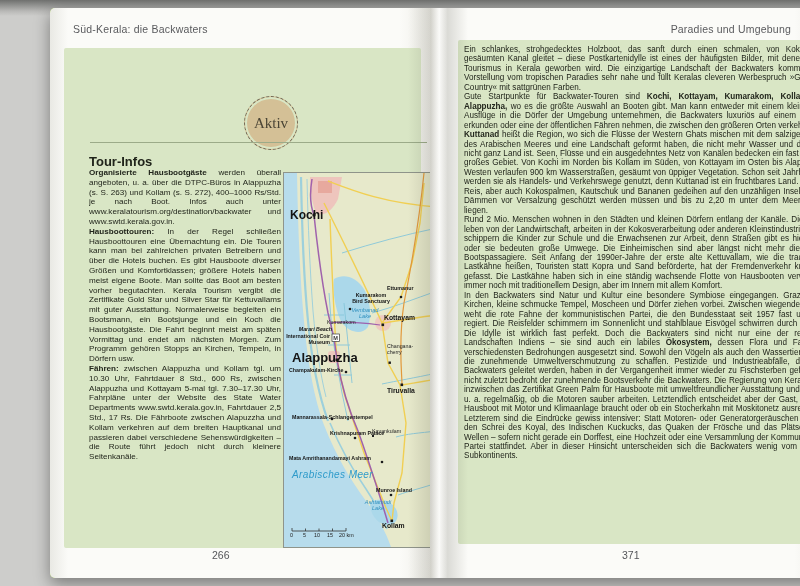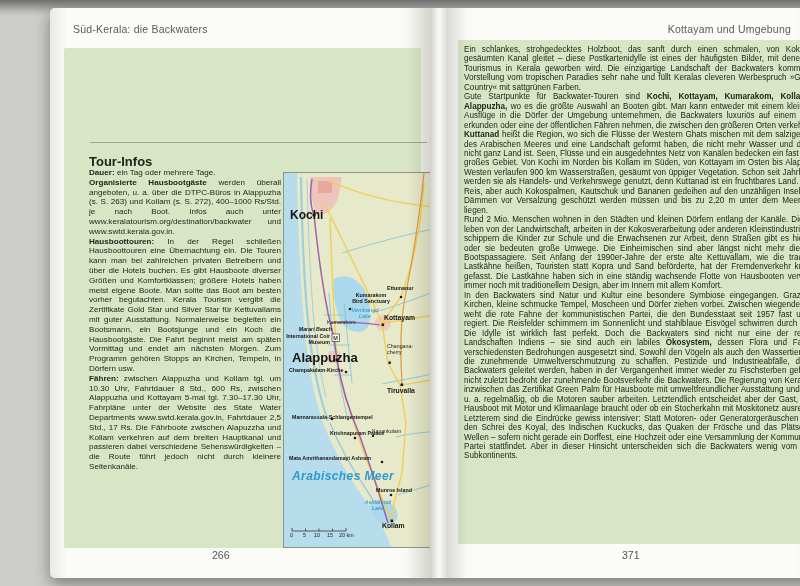--- a/index.html
+++ b/index.html
@@ -48,40 +48,40 @@
     background:#e7e9cb;border:1px solid #8f948a;overflow:hidden;}
   .map svg{position:absolute;left:0;top:0;}
   .map-label{position:absolute;white-space:pre-line;color:#151515;line-height:1.08;}
   .map-label.town-lg{font-size:12px;font-weight:bold;}
   .map-label.town{font-size:6.8px;font-weight:bold;}
   .map-label.town-xl{font-size:13px;font-weight:bold;}
   .map-label.poi{font-size:5.3px;font-weight:bold;line-height:1.12;}
   .map-label.poi-i{font-size:5.3px;font-weight:bold;font-style:italic;}
   .map-label.small{font-size:5.3px;color:#252525;}
   .map-label.water-sm{font-size:5.6px;font-style:italic;color:#2e8fbe;}
-  .map-label.water-lg{font-size:12px;font-style:italic;color:#2f9bca;letter-spacing:.4px;font-weight:bold;}
+  .map-label.water-lg{font-size:10px;font-style:italic;color:#2f9bca;letter-spacing:.4px;}
   .map-label.scale{font-size:5.4px;color:#222;}
 </style>
 </head>
 <body>
 
 <div class="stage">
   <div class="backdrop-top"></div>
 
   <div class="book">
 
     <div class="page page-left">
       <div class="running-head rh-left">Süd-Kerala: die Backwaters</div>
 
       <div class="panel panel-left">
+        <div class="badge">Aktiv</div>
         <div class="title-rule" style="top:94px;"></div>
 
         <div class="tour-heading" style="top:106px;">Tour-Infos</div>
         <div class="tour-text" style="top:120px;">
-            <div class="para"><span class="bold">Dauer:</span><span> ein Tag oder mehrere Tage.</span></div>
             <div class="para"><span class="bold">Organisierte Hausbootgäste</span><span> werden überall angeboten, u. a. über die DTPC-Büros in Alappuzha (s. S. 263) und Kollam (s. S. 272), 400–1000 Rs/Std. je nach Boot. Infos auch unter www.keralatourism.org/destination/backwater und www.swtd.kerala.gov.in.</span></div>
             <div class="para"><span class="bold">Hausboottouren:</span><span> In der Regel schließen Hausboottouren eine Übernachtung ein. Die Touren kann man bei zahlreichen privaten Betreibern und über die Hotels buchen. Es gibt Hausboote diverser Größen und Komfortklassen; größere Hotels haben meist eigene Boote. Man sollte das Boot am besten vorher begutachten. Kerala Tourism vergibt die Zertifikate Gold Star und Silver Star für Kettuvallams mit guter Ausstattung. Normalerweise begleiten ein Bootsmann, ein Bootsjunge und ein Koch die Hausbootgäste. Die Fahrt beginnt meist am späten Vormittag und endet am nächsten Morgen. Zum Programm gehören Stopps an Kirchen, Tempeln, in Dörfern usw.</span></div>
             <div class="para"><span class="bold">Fähren:</span><span> zwischen Alappuzha und Kollam tgl. um 10.30 Uhr, Fahrtdauer 8 Std., 600 Rs, zwischen Alappuzha und Kottayam 5-mal tgl. 7.30–17.30 Uhr, Fahrpläne unter der Website des State Water Departments www.swtd.kerala.gov.in, Fahrtdauer 2,5 Std., 17 Rs. Die Fährboote zwischen Alapuzzha und Kollam verkehren auf dem breiten Hauptkanal und passieren dabei verschiedene Sehenswürdigkeiten – die Route führt jedoch nicht durch kleinere Seitenkanäle.</span></div>
           </div>
 
         <div class="map">
           <svg width="153" height="374" viewBox="0 0 153 374">
 
             <rect x="0" y="0" width="153" height="374" fill="#e7e9cb"></rect>
 
@@ -192,21 +192,21 @@
               <div class="map-label scale" style="left: 43px; top: 360px;">15</div>
               <div class="map-label scale" style="left: 55px; top: 360px;">20 km</div>
             </div>
         </div>
       </div>
 
       <div class="pagenum pn-left" style="left:162px;">266</div>
     </div>
 
     <div class="page page-right">
-      <div class="running-head rh-right">Kottayam und Umgebung</div>
+      <div class="running-head rh-right">Paradies und Umgebung</div>
 
       <div class="panel panel-right">
         <div class="body-text">
             <div class="para"><span>Ein schlankes, strohgedecktes Holzboot, das sanft durch einen schmalen, von Kokospalmen gesäumten Kanal gleitet – diese Postkartenidylle ist eines der häufigsten Bilder, mit denen für den Tourismus in Kerala geworben wird. Die einzigartige Landschaft der Backwaters kommt unserer Vorstellung vom tropischen Paradies sehr nahe und füllt Keralas cleveren Werbespruch »God's Own Country« mit sattgrünen Farben.</span></div>
             <div class="para"><span>Gute Startpunkte für Backwater-Touren sind </span><span class="bold">Kochi, Kottayam, Kumarakom, Kollam</span><span> sowie </span><span class="bold">Alappuzha,</span><span> wo es die größte Auswahl an Booten gibt. Man kann entweder mit einem kleinen Kahn Ausflüge in die Dörfer der Umgebung unternehmen, die Backwaters luxuriös auf einem Hausboot erkunden oder eine der öffentlichen Fähren nehmen, die zwischen den größeren Orten verkehren.</span></div>
             <div class="para"><span class="bold">Kuttanad</span><span> heißt die Region, wo sich die Flüsse der Western Ghats mischen mit dem salzigen Wasser des Arabischen Meeres und eine Landschaft geformt haben, die nicht mehr Wasser und doch noch nicht ganz Land ist. Seen, Flüsse und ein ausgedehntes Netz von Kanälen bedecken ein fast 2000 km² großes Gebiet. Von Kochi im Norden bis Kollam im Süden, von Kottayam im Osten bis Alappuzha im Westen verlaufen 900 km Wasserstraßen, gesäumt von üppiger Vegetation. Schon seit Jahrhunderten werden sie als Handels- und Verkehrswege genutzt, denn Kuttanad ist ein fruchtbares Land. Vor allem Reis, aber auch Kokospalmen, Kautschuk und Bananen gedeihen auf den unzähligen Inseln, die mit Dämmen vor Versalzung geschützt werden müssen und bis zu 2,20 m unter dem Meeresspiegel liegen.</span></div>
             <div class="para"><span>Rund 2 Mio. Menschen wohnen in den Städten und kleinen Dörfern entlang der Kanäle. Die meisten leben von der Landwirtschaft, arbeiten in der Kokosverarbeitung oder anderen Kleinstindustrien. Boote schippern die Kinder zur Schule und die Erwachsenen zur Arbeit, denn Straßen gibt es hier wenige oder sie bedeuten große Umwege. Die Einheimischen sind aber längst nicht mehr die einzigen Bootspassagiere. Seit Anfang der 1990er-Jahre der erste alte Kettuvallam, wie die traditionellen Lastkähne heißen, Touristen statt Kopra und Sand beförderte, hat der Fremdenverkehr kräftig Fuß gefasst. Die Lastkähne haben sich in eine ständig wachsende Flotte von Hausbooten verwandelt – immer noch mit traditionellem Design, aber im Innern mit allem Komfort.</span></div>
             <div class="para"><span>In den Backwaters sind Natur und Kultur eine besondere Symbiose eingegangen. Grazile weiße Kirchen, kleine schmucke Tempel, Moscheen und Dörfer ziehen vorbei. Zwischen wiegenden Palmen weht die rote Fahne der kommunistischen Partei, die den Bundesstaat seit 1957 fast unablässig regiert. Die Reisfelder schimmern im Sonnenlicht und stahlblaue Eisvögel schwirren durch die Lüfte. Die Idylle ist wirklich fast perfekt. Doch die Backwaters sind nicht nur eine der reizvollsten Landschaften Indiens – sie sind auch ein labiles </span><span class="bold">Ökosystem,</span><span> dessen Flora und Fauna den verschiedensten Bedrohungen ausgesetzt sind. Sowohl den Vögeln als auch den Wassertieren macht die zunehmende Umweltverschmutzung zu schaffen. Pestizide und Industrieabfälle, die in die Backwaters geleitet werden, haben in der Vergangenheit immer wieder zu Fischsterben geführt. Und nicht zuletzt bedroht der zunehmende Bootsverkehr die Backwaters. Die Regierung von Kerala vergibt inzwischen das Zertifikat Green Palm für Hausboote mit umweltfreundlicher Ausstattung und überprüft u. a. regelmäßig, ob die Motoren sauber arbeiten. Letztendlich entscheidet aber der Gast, ob er ein Hausboot mit Motor und Klimaanlage braucht oder ob ein Stocherkahn mit Moskitonetz ausreicht – bei Letzterem sind die Eindrücke gewiss intensiver: Statt Motoren- oder Generatorgeräuschen hört man den Schrei des Koyal, des Indischen Kuckucks, das Quaken der Frösche und das Plätschern der Wellen – sofern nicht gerade ein Dorffest, eine Hochzeit oder eine Versammlung der Kommunistischen Partei stattfindet. Aber in dieser Hinsicht unterscheiden sich die Backwaters wenig vom Rest des Subkontinents.</span></div>
           </div>
       </div>

